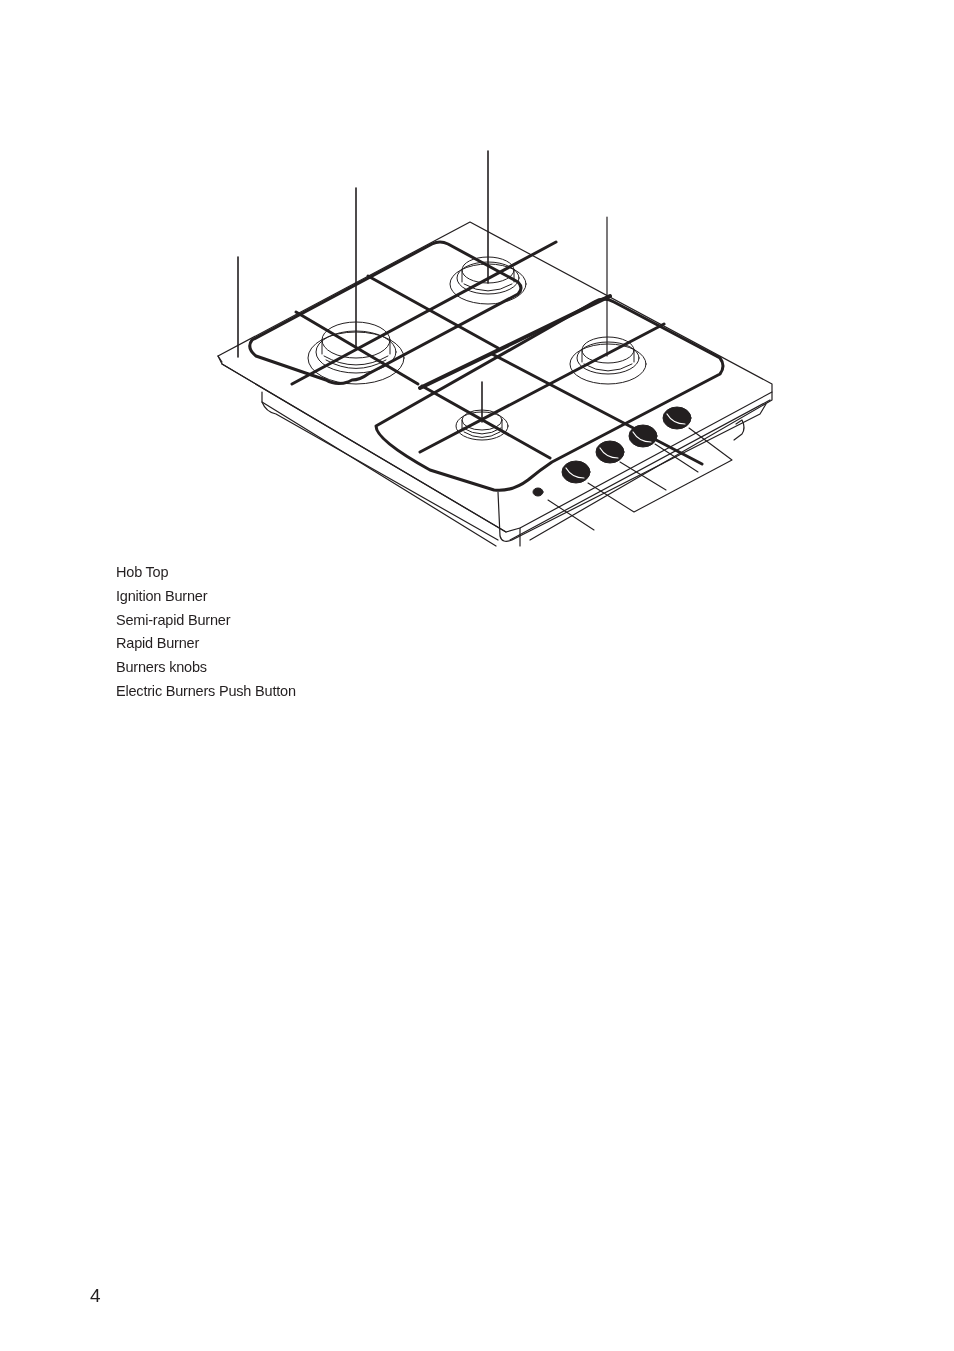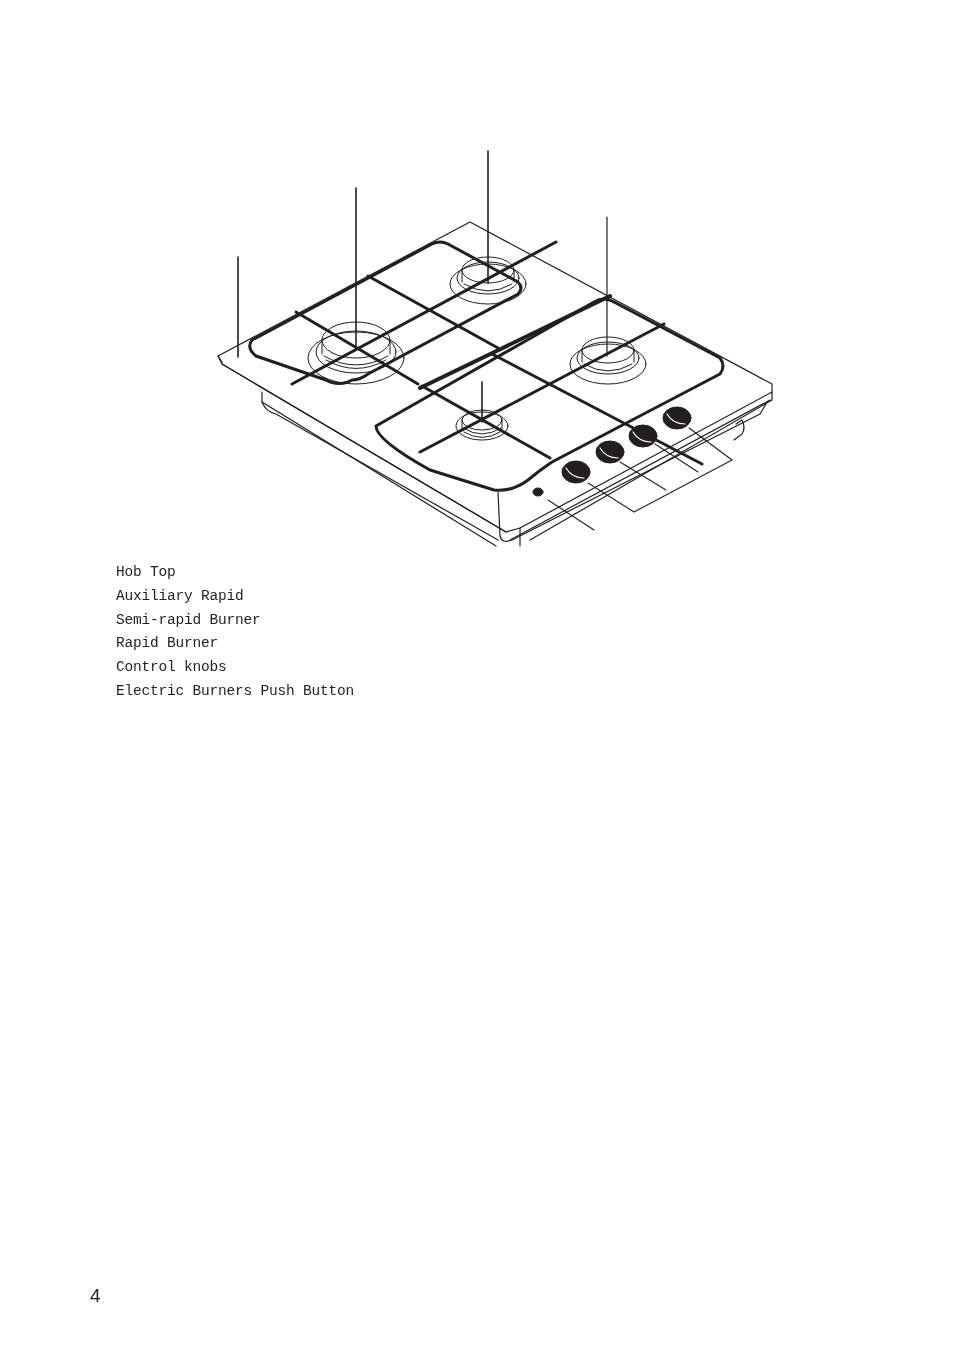--- a/index.html
+++ b/index.html
@@ -1,20 +1,20 @@
 <!DOCTYPE html>
 <html><head>
   <meta charset="utf-8">
   <style>
     html, body { margin: 0; padding: 0; background: #ffffff; }
     body { width: 954px; height: 1351px; position: relative; overflow: hidden;
            font-family: "Liberation Sans", sans-serif; color: #231f20; }
     .diagram { position: absolute; left: 0; top: 0; width: 954px; height: 560px; }
     .legend { position: absolute; left: 116px; top: 561px; margin: 0; padding: 0; list-style: none; }
-    .legend li { font-size: 14.5px; line-height: 23.8px; letter-spacing: -0.2px; white-space: nowrap; font-family: Liberation Mono, monospace; }
+    .legend li { font-size: 14.5px; line-height: 23.8px; letter-spacing: -0.2px; white-space: nowrap; }
     .page-number { position: absolute; left: 90px; top: 1285px; font-size: 19px; }
   </style>
 </head>
 <body>
 
 <div class="diagram">
   <svg width="954" height="560" viewBox="0 0 954 560" xmlns="http://www.w3.org/2000/svg" fill="none" stroke="#231f20" stroke-linejoin="round" stroke-linecap="round">
 
     <g stroke-width="1.2">
 
@@ -113,20 +113,20 @@
       <g stroke-width="1.1">
         <path d="M588,483 L634,512 L732,460 M620,462 L666,490 M655,444 L698,472 M689,428 L732,460"></path>
         <path d="M548,500 L594,530"></path>
       </g>
     </g>
   </svg>
 </div>
 
 <ul class="legend">
   <li>Hob Top</li>
-  <li>Auxiliary Rapid</li>
+  <li>Ignition Burner</li>
   <li>Semi-rapid Burner</li>
   <li>Rapid Burner</li>
-  <li>Control knobs</li>
+  <li>Burners knobs</li>
   <li>Electric Burners Push Button</li>
 </ul>
 
 <div class="page-number">4</div>
 
 </body></html>

